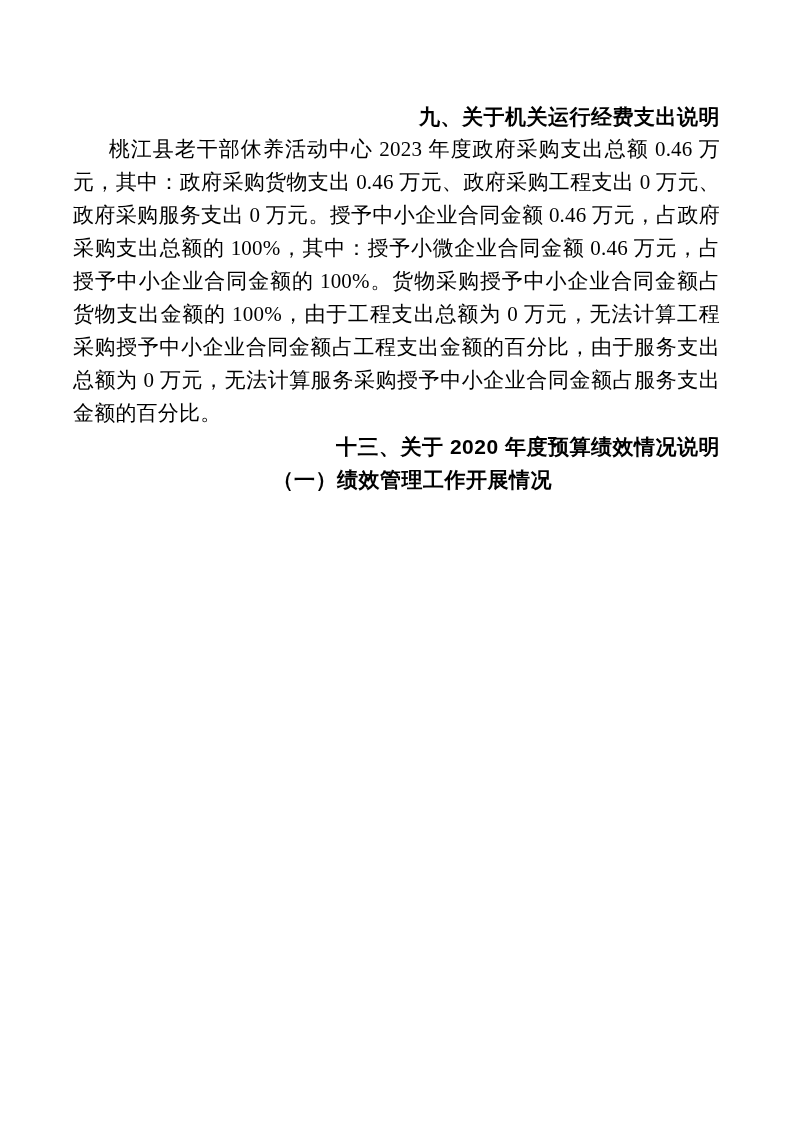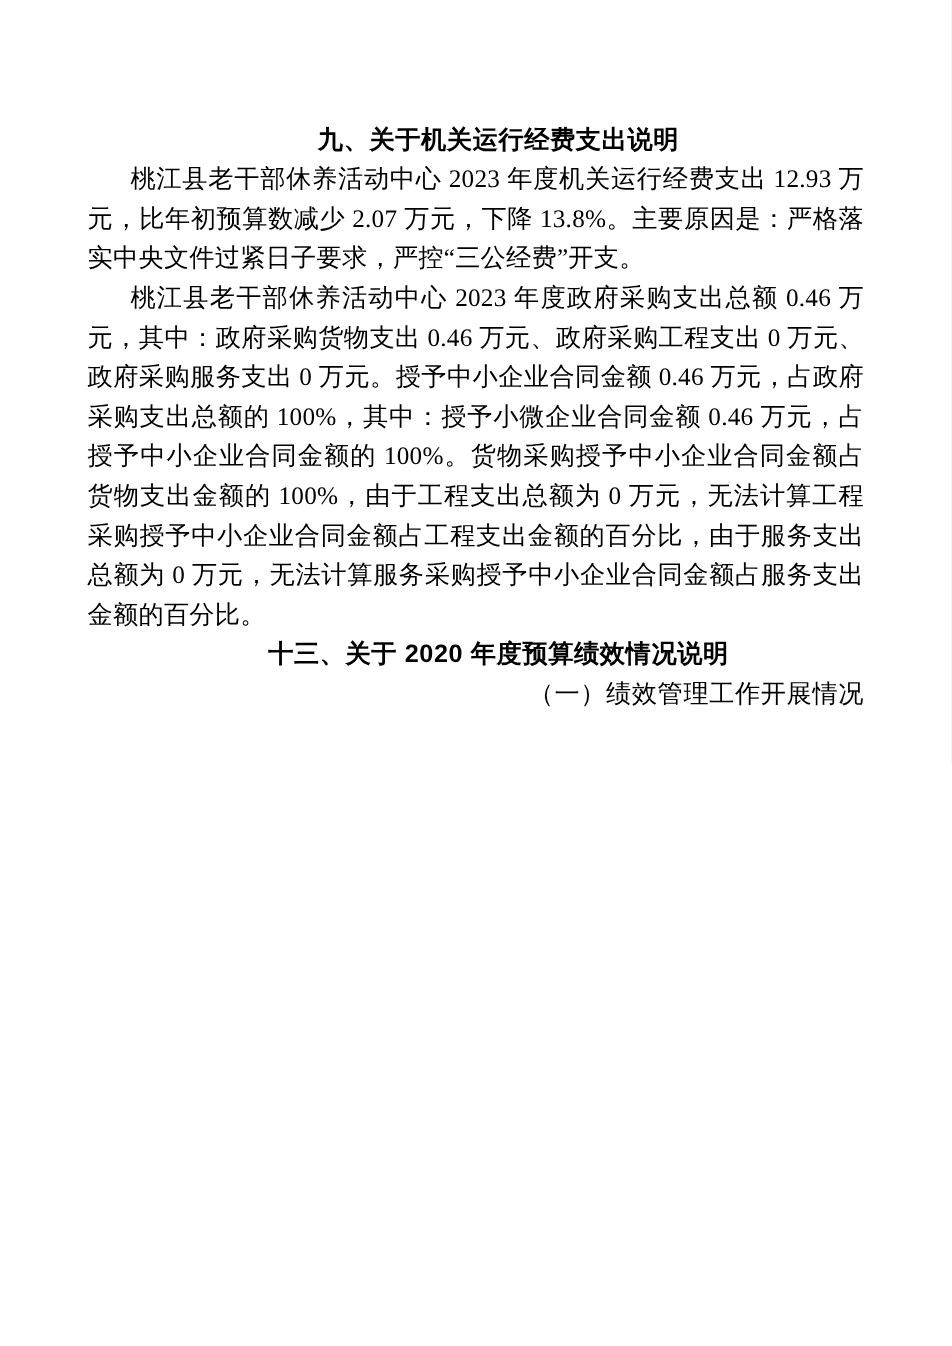--- a/index.html
+++ b/index.html
@@ -19,50 +19,49 @@
     width: 647px;
   }
   .section { }
   .doc-heading {
     font-family: "Liberation Sans", "DejaVu Sans", sans-serif;
     font-weight: 700;
     font-size: 21px;
     line-height: 33px;
     text-indent: 1.8em;
     letter-spacing: 0.5px;
-    text-align: center;
+    text-align: right;
   }
   .doc-subheading {
     font-family: "Liberation Sans", "DejaVu Sans", sans-serif;
-    font-weight: 400;
+    font-weight: 700;
     font-size: 21px;
     line-height: 33px;
     text-indent: 1.5em;
     letter-spacing: 0.5px;
-    text-align: right;
+    text-align: center;
   }
   .doc-para {
     font-size: 21px;
     line-height: 33px;
     text-indent: 1.7em;
     text-align: justify;
     text-justify: inter-character;
     letter-spacing: 0.2px;
     word-break: break-all;
   }
 </style>
 </head>
 <body>
 
 <div class="page">
   <div class="doc-body">
 
     <div class="section">
       <div class="doc-heading">九、关于机关运行经费支出说明</div>
-      <div class="doc-para">桃江县老干部休养活动中心 2023 年度机关运行经费支出 12.93 万元，比年初预算数减少 2.07 万元，下降 13.8%。主要原因是：严格落实中央文件过紧日子要求，严控“三公经费”开支。</div>
     </div>
 
 
     <div class="section">
       <div class="doc-para">桃江县老干部休养活动中心 2023 年度政府采购支出总额 0.46 万元，其中：政府采购货物支出 0.46 万元、政府采购工程支出 0 万元、政府采购服务支出 0 万元。授予中小企业合同金额 0.46 万元，占政府采购支出总额的 100%，其中：授予小微企业合同金额 0.46 万元，占授予中小企业合同金额的 100%。货物采购授予中小企业合同金额占货物支出金额的 100%，由于工程支出总额为 0 万元，无法计算工程采购授予中小企业合同金额占工程支出金额的百分比，由于服务支出总额为 0 万元，无法计算服务采购授予中小企业合同金额占服务支出金额的百分比。</div>
     </div>
 
 
     <div class="section">
       <div class="doc-heading">十三、关于 2020 年度预算绩效情况说明</div>

